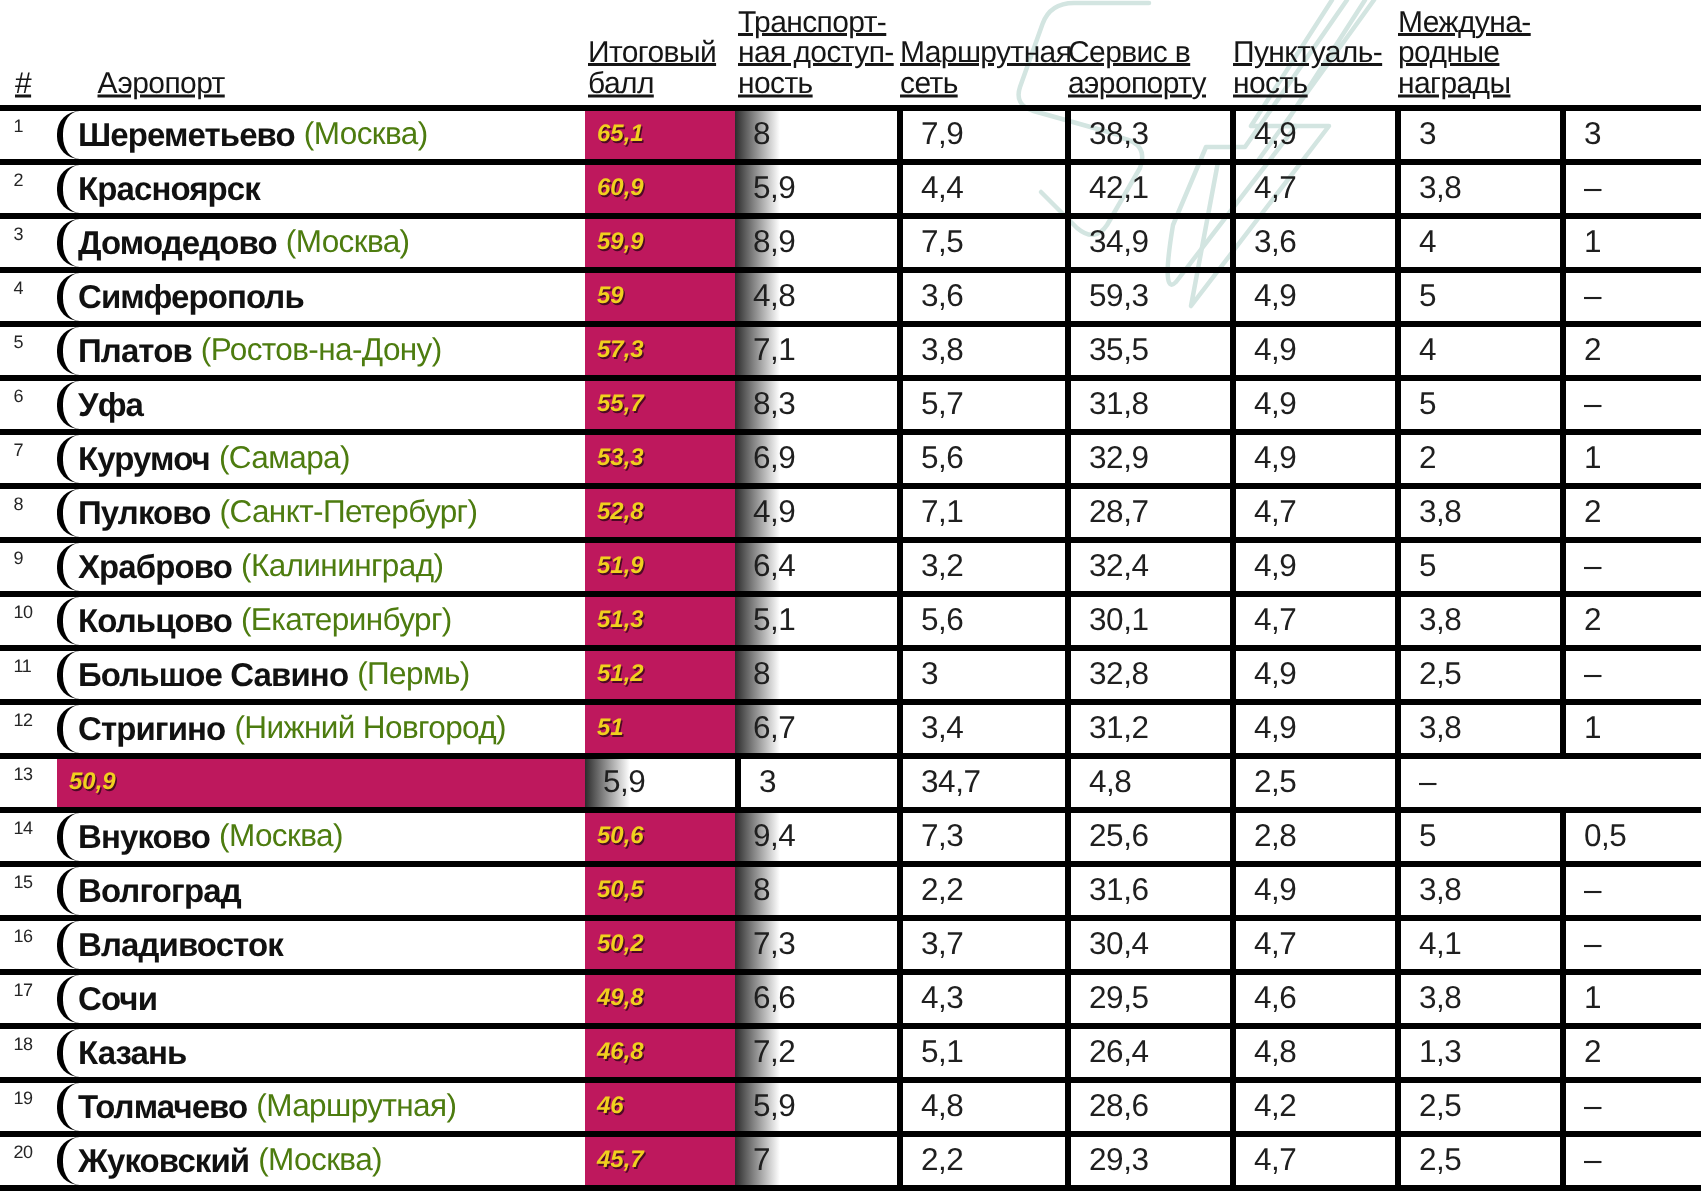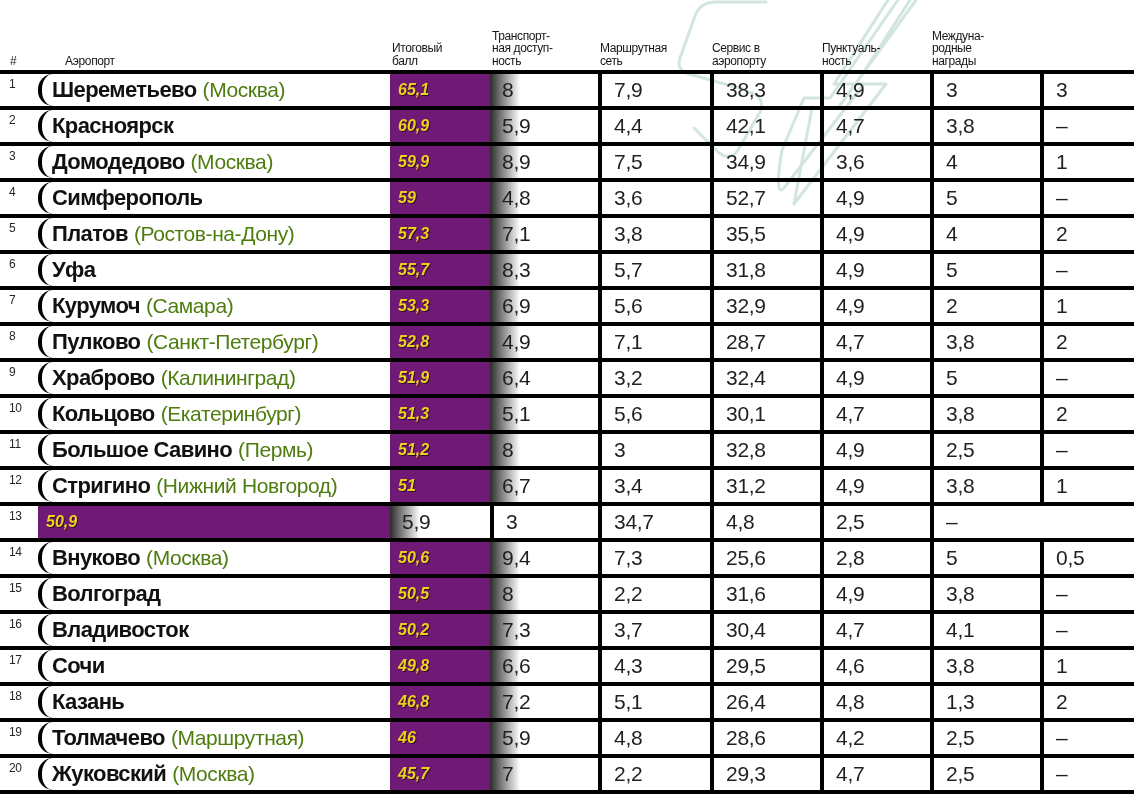--- a/index.html
+++ b/index.html
@@ -11,36 +11,37 @@
   .wm { position:absolute; top:0; left:598px; z-index:0; pointer-events:none; }
   .tbl { position:relative; z-index:1; width:1134px; }
   .grid {
     display:grid;
     grid-template-columns:38px 352px 100px 108px 112px 110px 110px 110px 94px;
   }
   
   .thead { height:70px; align-items:end; }
   .hcell {
     display:flex; align-items:flex-end; padding:0 0 3px 2px;
-    font-size:12px; line-height:1.04; letter-spacing:-0.4px; color:#161616;
+    font-size:20px; line-height:1.04; letter-spacing:-0.4px; color:#161616;
     white-space:pre-line;
+    text-decoration:underline;
   }
   .hcell.h-rank  { padding-left:10px; }
   .hcell.h-airport { padding-left:7px;margin-left:20px; }
   
   .tbody { border-bottom:4px solid #000; }
   .trow { height:36px; border-top:4px solid #000; background:transparent; }
   .cell { display:flex; align-items:center; letter-spacing:-0.3px; position:relative; }
   .bl   { border-left:4px solid #000; }
   .c-rank { align-items:flex-start; padding:3px 0 0 9px; font-size:12px; color:#262626; }
   .c-airport { padding-left:10px; white-space:nowrap; overflow:hidden;border-radius:15px; }
   .aname { font-weight:700; font-size:22px; letter-spacing:-0.6px; color:#111; }
   .acity { font-weight:400; font-size:21px; letter-spacing:-0.4px; color:#4d7c0f; margin-left:6px; }
   .c-score {
-    background:#701a75; color:#f0d01e; font-weight:700; font-style:italic;
+    background:#be185d; color:#f0d01e; font-weight:700; font-style:italic;
     font-size:16px; padding-left:8px; letter-spacing:0;
     text-shadow:1px 1px 0 rgba(0,0,0,0.6);
   }
   .c-score::after {
     content:""; position:absolute; left:100%; top:0; bottom:0; width:30px;
     background:linear-gradient(to right, #2c2c2c, rgba(255,255,255,0));
   }
   .c-val { font-size:21px; color:#1f1f1f; padding-left:12px; z-index:1; }
 </style>
 </head>
@@ -135,21 +136,21 @@
     </div>
     <div class="cell c-airport bl">
       <span class="aname">Симферополь</span>
       <span class="acity"></span>
     </div>
     <div class="cell c-score">
       <span>59</span>
     </div>
     <div class="cell c-val">4,8</div>
     <div class="cell c-val bl">3,6</div>
-    <div class="cell c-val bl">52,7</div>
+    <div class="cell c-val bl">59,3</div>
     <div class="cell c-val bl">4,9</div>
     <div class="cell c-val bl">5</div>
     <div class="cell c-val bl">–</div>
   </div>
       <div class="grid trow">
     <div class="cell c-rank">
       <span>5</span>
     </div>
     <div class="cell c-airport bl">
       <span class="aname">Платов</span>

